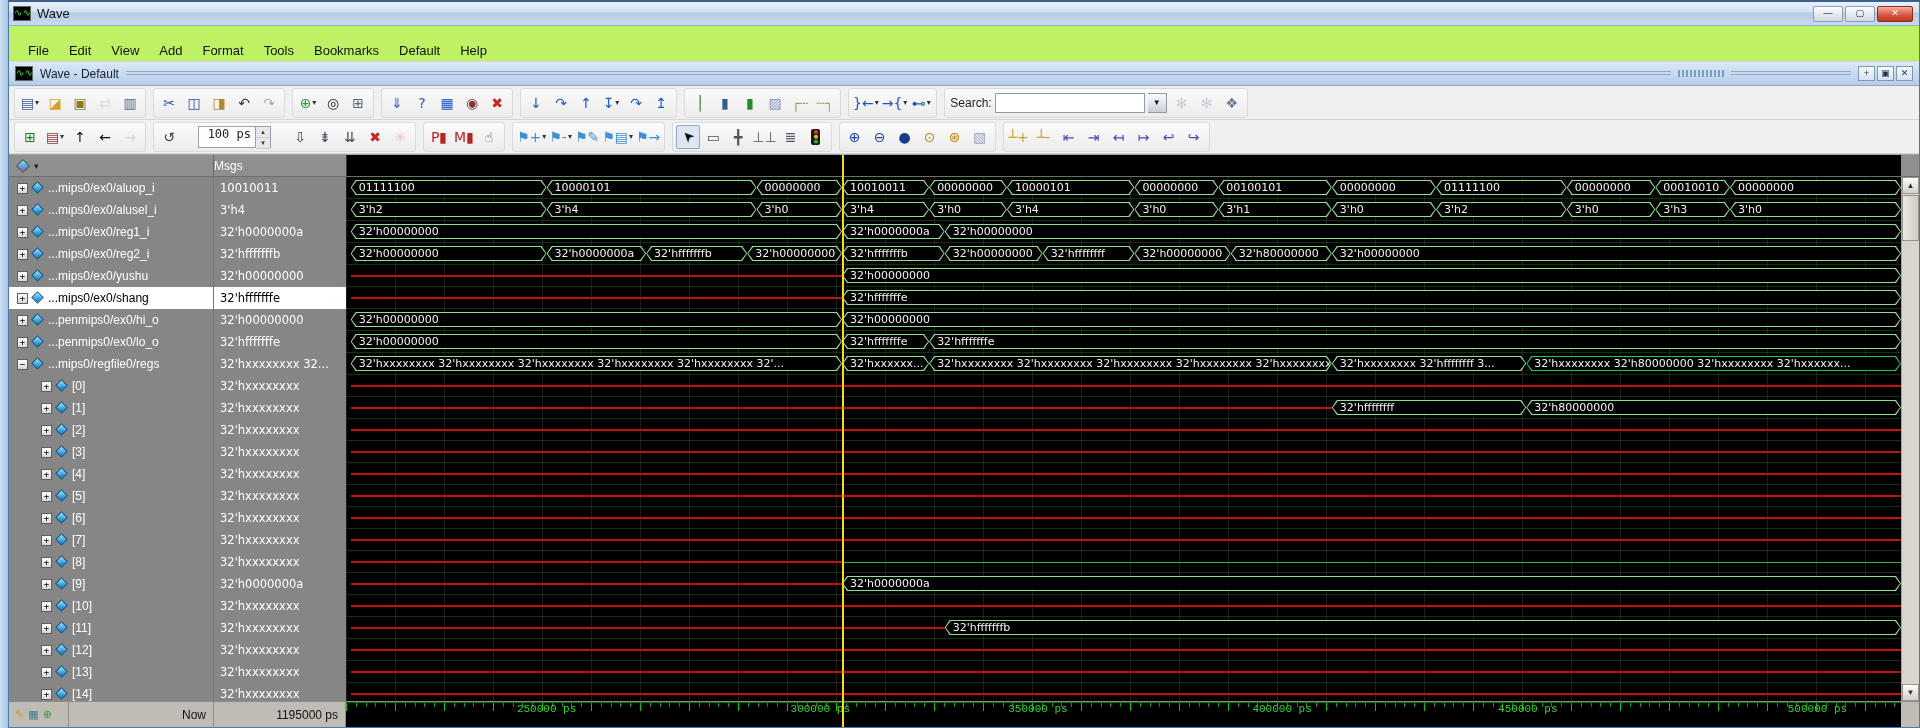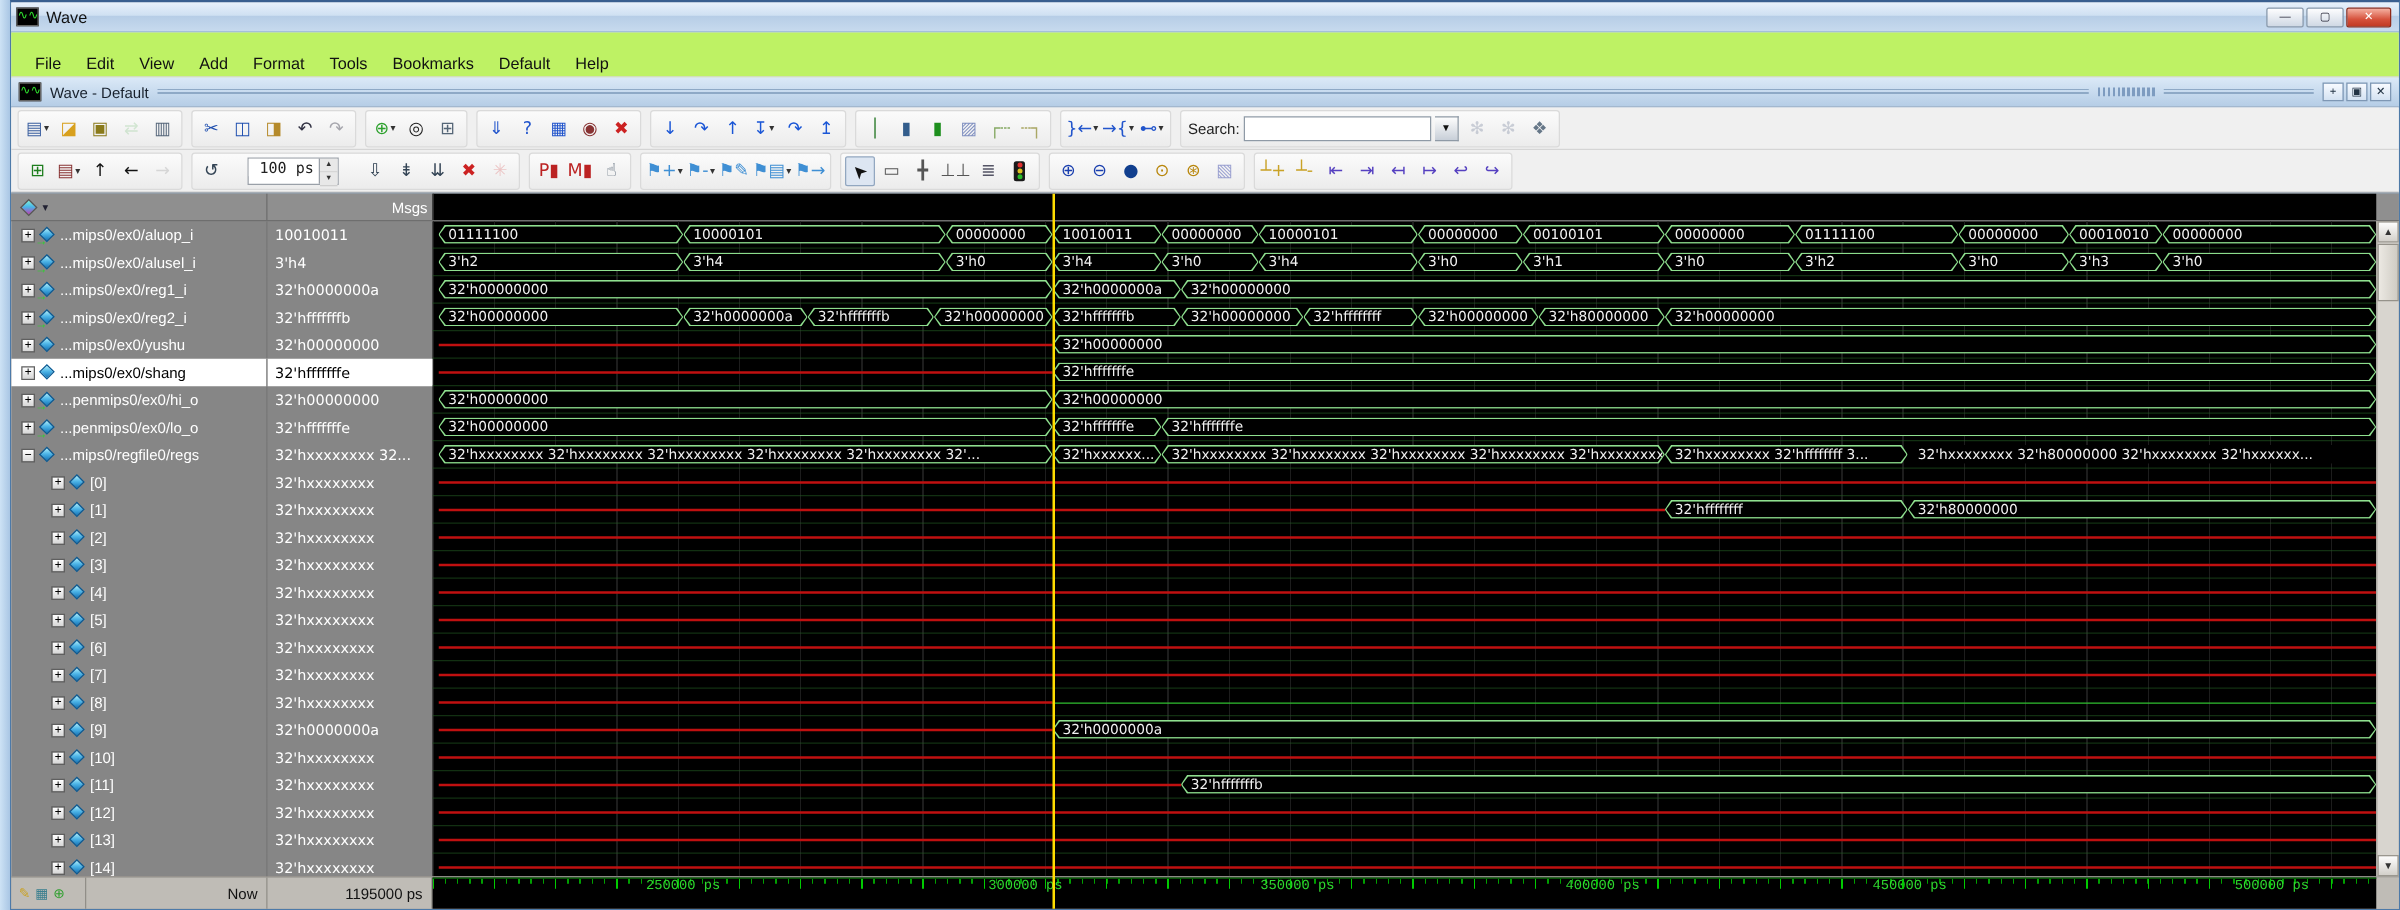--- a/index.html
+++ b/index.html
@@ -43,21 +43,21 @@
 .traffic::after{content:"";position:absolute;left:2.5px;top:1.5px;width:4px;height:4px;border-radius:50%;background:#e03030;box-shadow:0 4.7px 0 #ddc020,0 9.4px 0 #28b828}
 .searchwrap{display:flex;align-items:center;gap:3px;margin:0 2px}
 .search-label{font-size:12px;color:#222}
 .search-input{width:150px;height:20px;border:1px solid #8f9aa6;background:#fff;font-size:12px;padding:0 3px;outline:none}
 .search-drop{width:19px;height:20px;background:linear-gradient(#fdfdfd,#c8cfd8);border:1px solid #8f9aa6;border-left:none;font-size:8px;text-align:center;line-height:18px;color:#111}
 
 
 #content{flex:1;position:relative;display:flex;flex-direction:column;min-height:0;border-top:1px solid #98a8b8;background:#868686}
 .colhdr{height:22px;display:flex;background:#8f8f8f;border-bottom:1px solid #6e6e6e;flex:none;padding-right:18px}
 .h-names{width:205px;display:flex;align-items:center;padding-left:7px;gap:4px;border-right:1px solid #6e6e6e}
-.h-vals{width:132px;display:flex;align-items:center;justify-content:flex-end;padding-right:4px;color:#fff;font-size:12px}
+.h-vals{width:132px;display:flex;align-items:center;padding-right:4px;color:#fff;font-size:12px}
 .h-wave{flex:1;background:#000;border-left:1px solid #3a3a3a}
 .grp-icon{width:10px;height:10px;background:linear-gradient(135deg,#7ff0d8 0%,#49b6e8 45%,#c33ab0 100%);transform:rotate(45deg);border:1px solid #555;flex:none;margin:0 2px}
 .h-caret{color:#223;font-size:9px}
 
 #rows{flex:1;position:relative;overflow:hidden;padding-right:18px}
 .wave-underlay{position:absolute;left:337px;right:18px;top:0;bottom:0;background-color:#000;background-image:repeating-linear-gradient(90deg,#1d1d1d 0 1px,transparent 1px 49px)}
 .row{display:flex;height:22px;position:relative}
 .c-name{width:205px;display:flex;align-items:center;padding-left:8px;gap:2px;color:#fff;font-size:12px;position:relative;border-right:1px solid #777;overflow:hidden}
 .c-name.child{padding-left:32px}
 .nm{white-space:nowrap;overflow:hidden}
@@ -788,21 +788,21 @@
               <div class="seg" style="left: 37.5%; width: 25.9%; background: rgb(143, 224, 143);">
                 <div class="seg-i">
                   <span>32'hxxxxxxxx 32'hxxxxxxxx 32'hxxxxxxxx 32'hxxxxxxxx 32'hxxxxxxxx 3...</span>
                 </div>
               </div>
               <div class="seg" style="left: 63.4%; width: 12.5%; background: rgb(143, 224, 143);">
                 <div class="seg-i">
                   <span>32'hxxxxxxxx 32'hffffffff 3...</span>
                 </div>
               </div>
-              <div class="seg" style="left: 75.9%; width: 24.1%; background: #000000;">
+              <div class="seg" style="left: 75.9%; width: 24.1%; background: #22c55e;">
                 <div class="seg-i">
                   <span>32'hxxxxxxxx 32'h80000000 32'hxxxxxxxx 32'hxxxxxx...</span>
                 </div>
               </div>
             </div>
           </div>
           <div class="row">
             <div class="c-name child">
               <span class="twisty">+</span>
               <span class="iconwrap">

